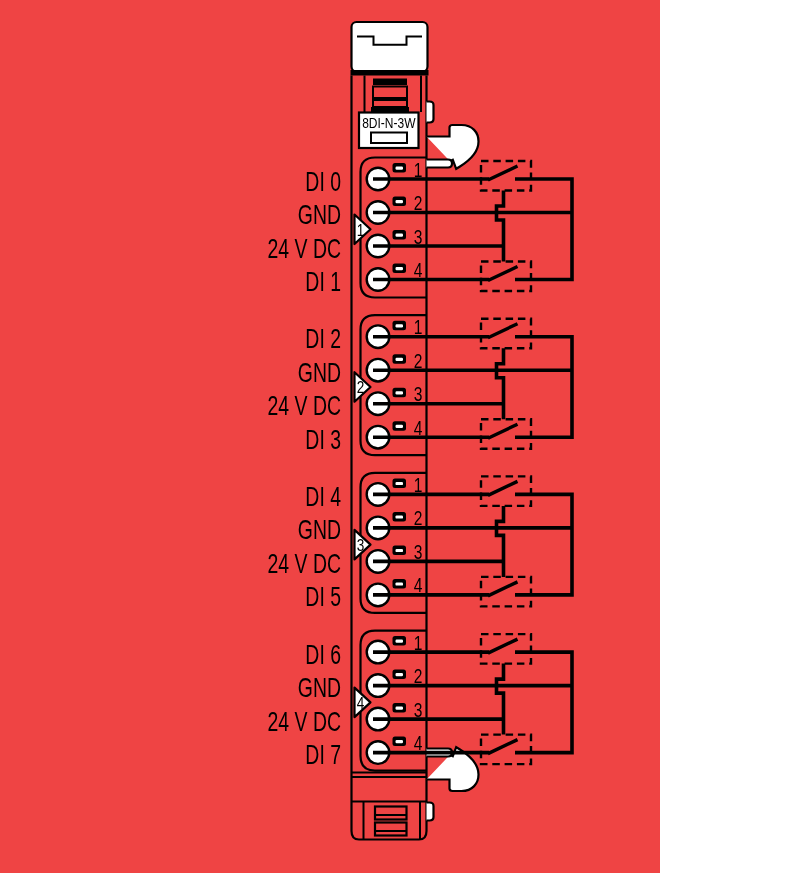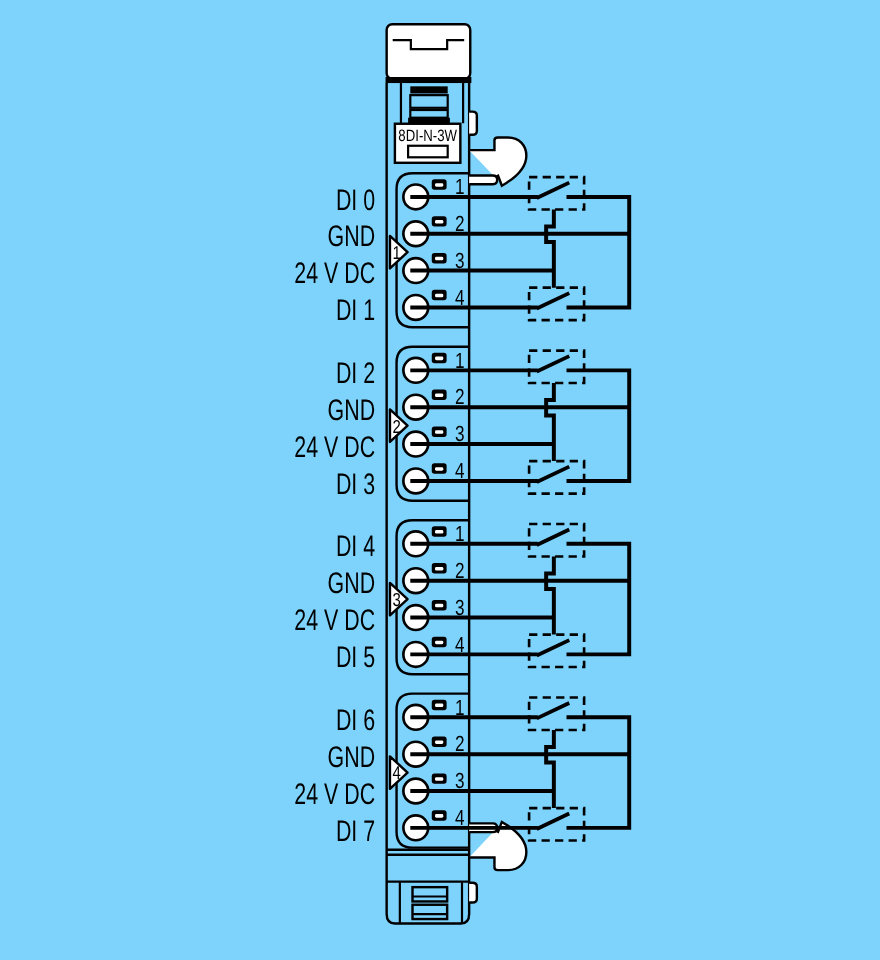--- a/index.html
+++ b/index.html
@@ -1,16 +1,16 @@
 <!DOCTYPE html>
 <html><head>
 <meta charset="utf-8">
 <style>
   html,body{margin:0;padding:0;background:#ffffff;}
-  .stage{width:800px;height:873px;position:relative;background:#7dd3fc;overflow:hidden;}
+  .stage{width:660px;height:873px;position:relative;background:#ef4444;overflow:hidden;}
   svg{display:block;font-family:"Liberation Sans", sans-serif;}
   .o  {fill:none;stroke:#000;stroke-width:2.2;}
   .ow {fill:#fff;stroke:#000;stroke-width:2.2;}
   .t1 {fill:none;stroke:#000;stroke-width:2;}
   .f  {fill:#000;stroke:none;}
   .fw {fill:#fff;stroke:none;}
   .w  {fill:none;stroke:#000;stroke-width:3.6;}
   .b  {fill:none;stroke:#000;stroke-width:3.4;}
   .d  {fill:none;stroke:#000;stroke-width:2.4;stroke-dasharray:7.5 4.8;}
   .c  {fill:#fff;stroke:#000;stroke-width:2.4;}

